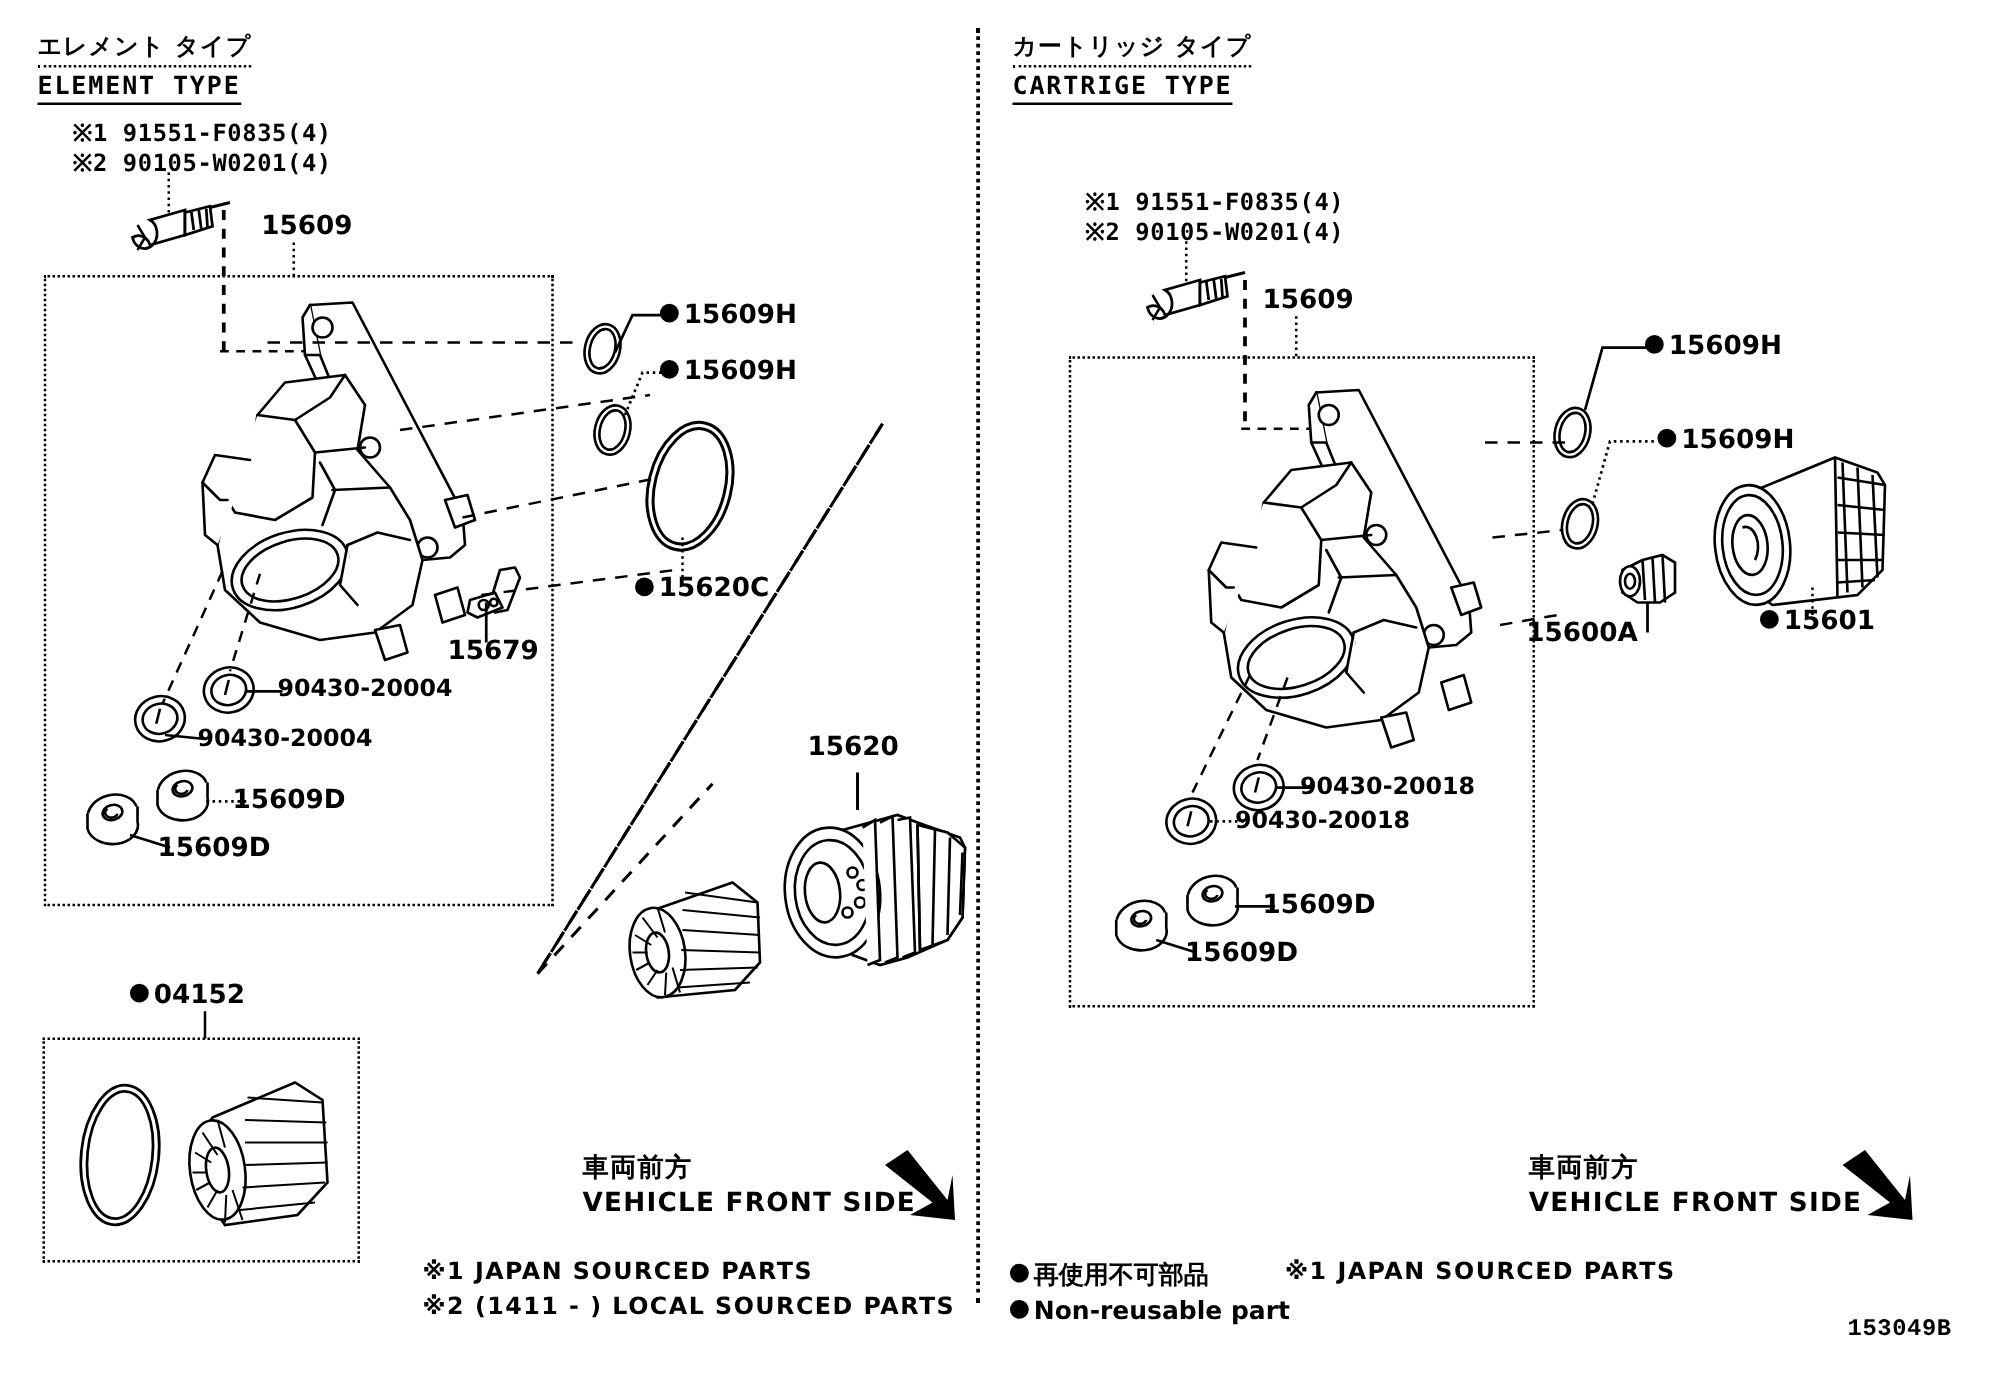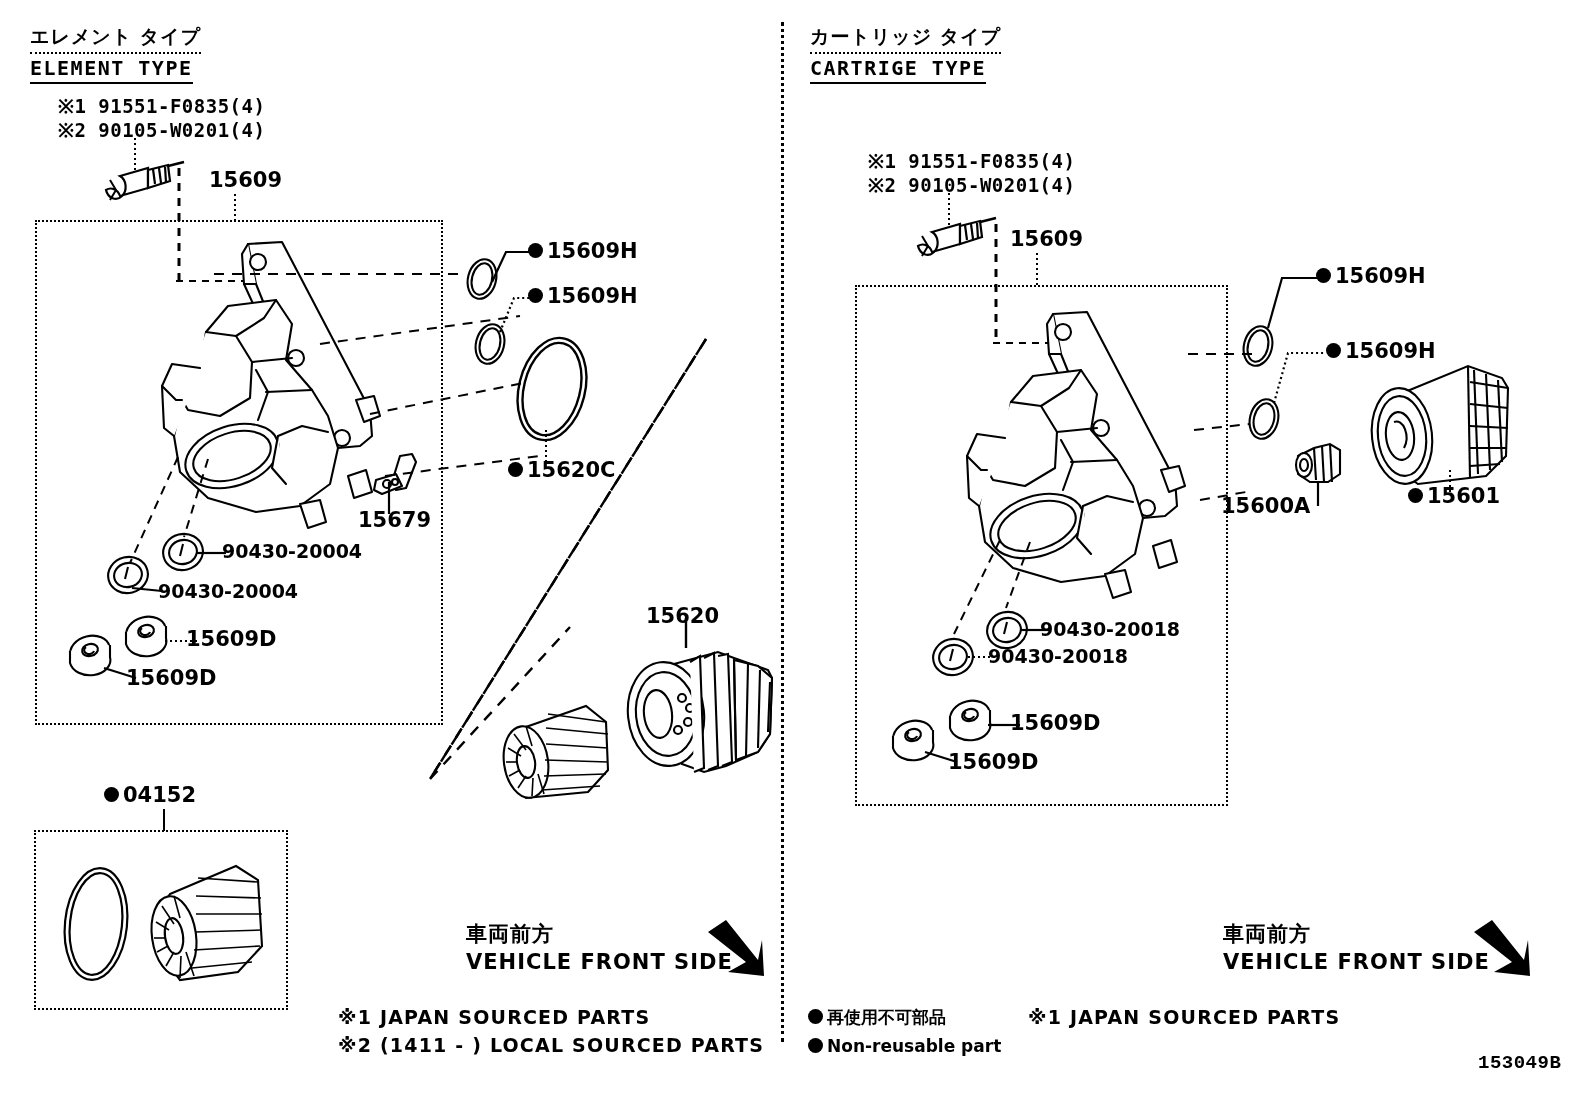--- a/index.html
+++ b/index.html
@@ -61,21 +61,21 @@
   .note-en {
     font-family: "DejaVu Sans", sans-serif;
     font-weight: 700;
     font-size: 19px;
     white-space: nowrap;
     letter-spacing: 1.2px;
   }
   .legend-t {
     font-family: "DejaVu Sans", sans-serif;
     font-weight: 700;
-    font-size: 17px;
+    font-size: 20px;
     white-space: nowrap;
   }
   .code {
     font-family: Liberation Mono, monospace;
     font-weight: 700;
     font-size: 19px;
     letter-spacing: 0.5px;
   }
   .frontlbl {
     font-family: "DejaVu Sans", sans-serif;
@@ -301,21 +301,21 @@
       <path d="M8 18 L8 30 a20 15 0 0 0 40 -6 L48 12"></path>
       <ellipse cx="28" cy="17" rx="8" ry="6" transform="rotate(-14 28 17)"></ellipse>
       <path d="M24 14 a5 4 0 1 0 8 4" fill="none"></path>
     </g>
   </svg>
   <svg class="abs" style="left:104px; top:668px; width:34px; height:14px;">
     <line x1="0" y1="0" x2="32" y2="10" stroke="#000" stroke-width="2.2"></line>
   </svg>
   <div class="abs pn" style="left:126px; top:666px;">15609D</div>
 
-  <div class="abs pn" style="left:646px; top:604px;">15620</div>
+  <div class="abs pn" style="left:646px; top:585px;">15620</div>
   <svg class="abs" style="left:682px; top:618px; width:8px; height:32px;">
     <line x1="4" y1="0" x2="4" y2="30" stroke="#000" stroke-width="2.4"></line>
   </svg>
 
   <svg class="abs" style="left:488px; top:700px; width:130px; height:108px;">
     <g fill="#fff" stroke="#000" stroke-width="2.1">
       <path d="M35 28 L98 6 L118 22 L120 70 L100 92 L38 98 L22 78 L18 46 Z"></path>
       <ellipse cx="38" cy="62" rx="22" ry="36" transform="rotate(-8 38 62)"></ellipse>
       <ellipse cx="38" cy="62" rx="9" ry="16" transform="rotate(-8 38 62)"></ellipse>
       <g stroke-width="1.6">

